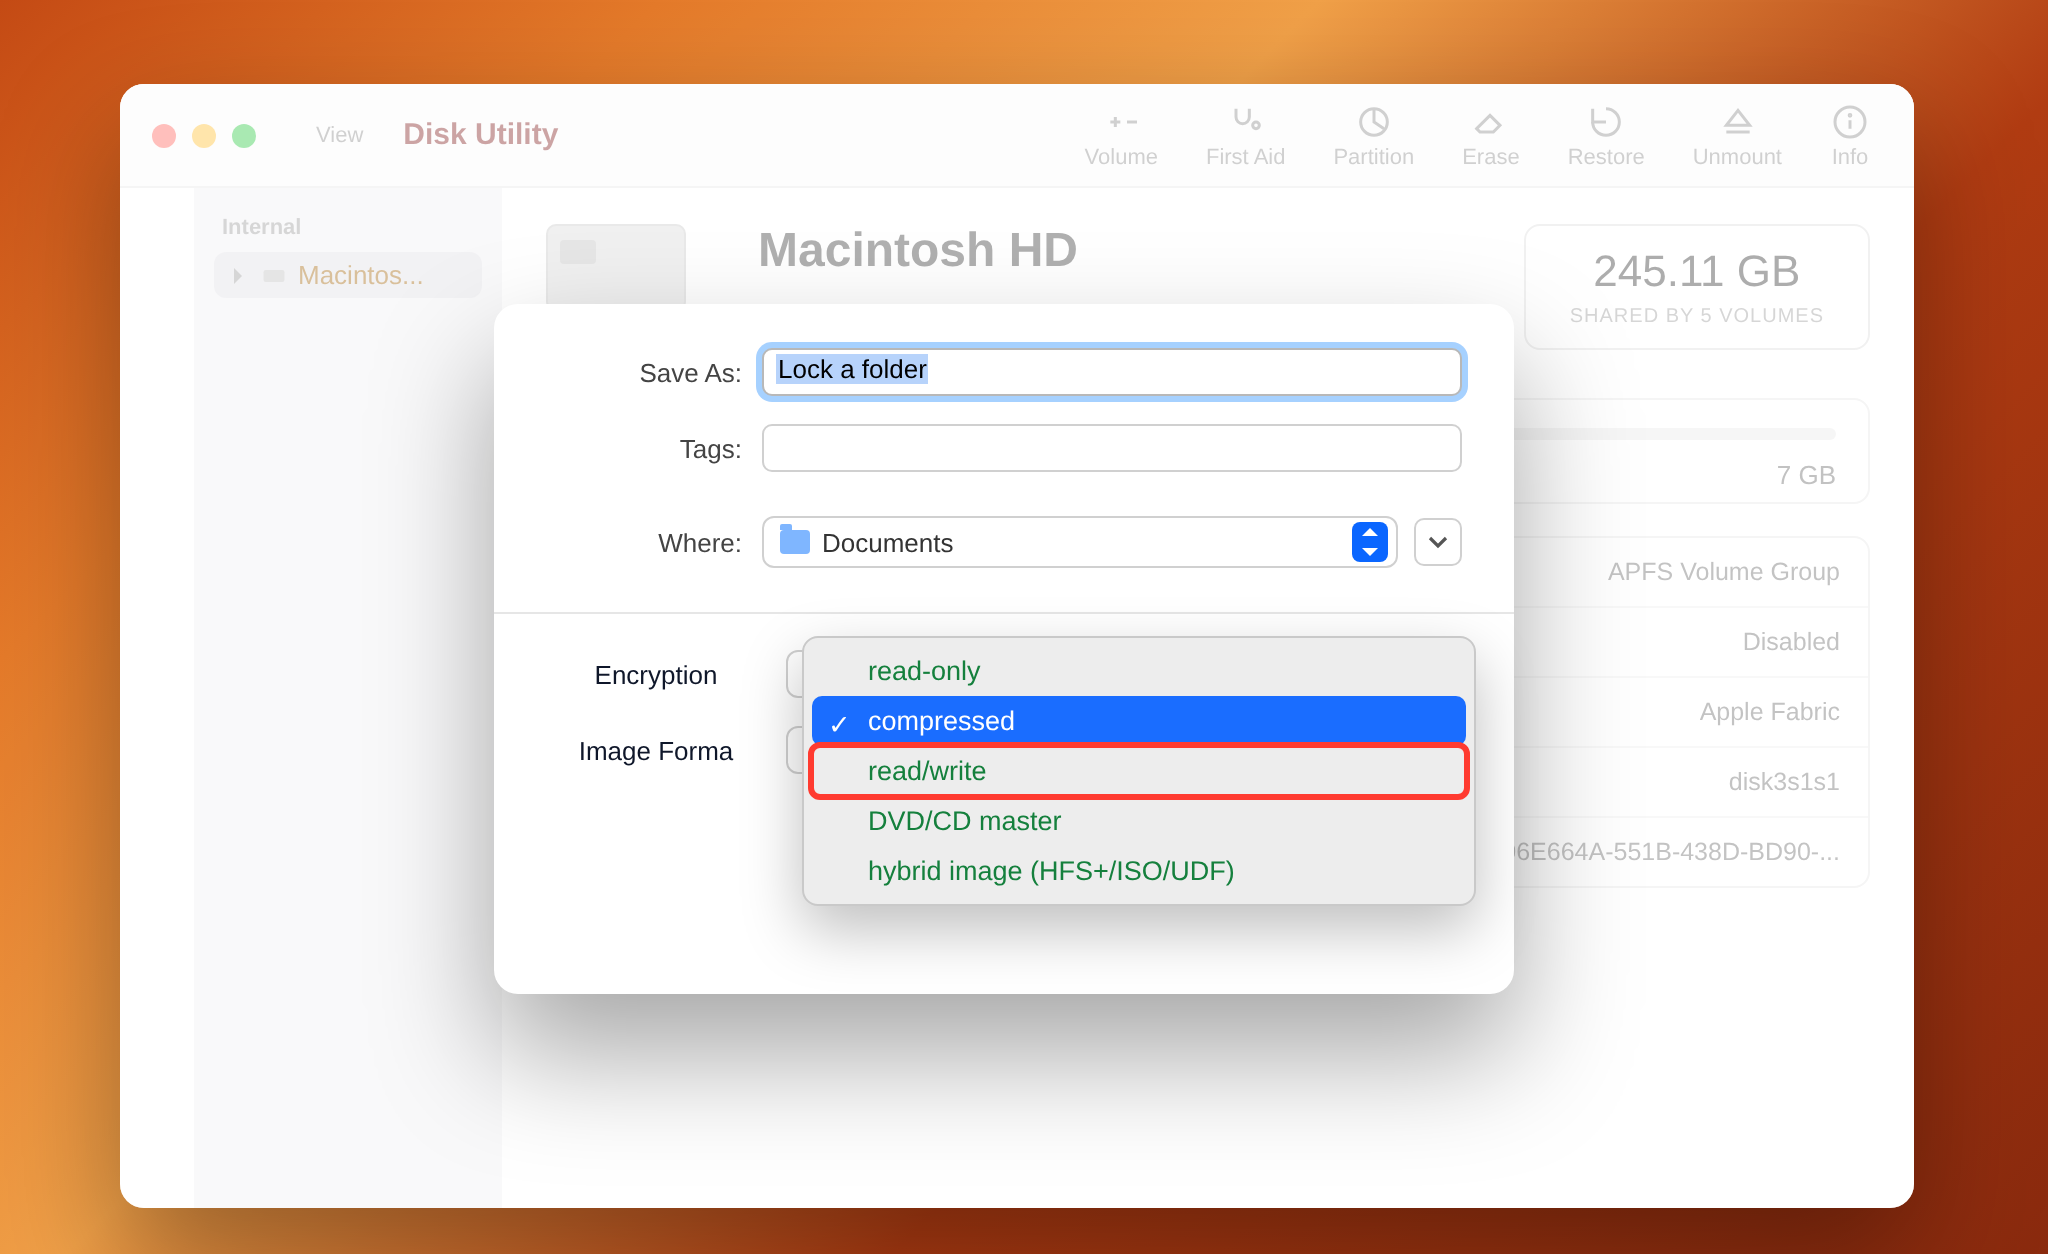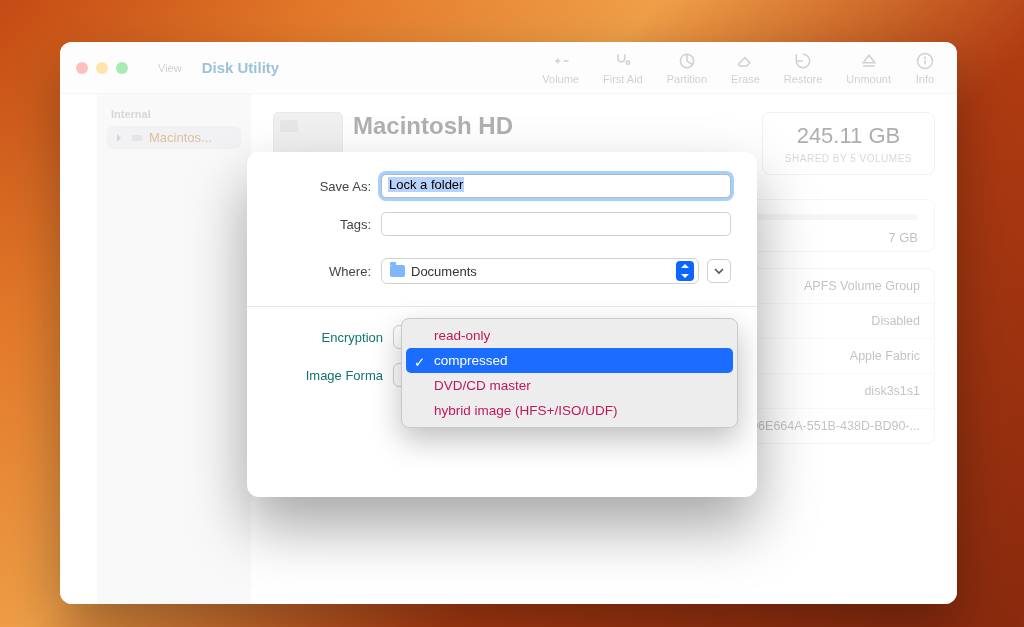--- a/index.html
+++ b/index.html
@@ -15,29 +15,29 @@
   }
   .dimmer { position:absolute; inset:0; background:rgba(255,255,255,.6); z-index:5; pointer-events:none; }
   
   .titlebar { height:52px; display:flex; align-items:center; border-bottom:1px solid #e6e6e6; background:#fafafa; }
   .traffic { display:flex; gap:8px; padding:0 16px; }
   .dot { width:12px; height:12px; border-radius:50%; }
   .dot.close{background:#ff5f57;} .dot.min{background:#ffbd2e;} .dot.max{background:#28c940;}
   .tb-item { display:flex; flex-direction:column; align-items:center; color:#8a8a8a; font-size:11px; gap:2px; padding:0 12px;}
   .tb-item svg { width:20px; height:20px; }
   .tb-icon-only { padding:0 12px; color:#8a8a8a; display:flex; align-items:center; flex-direction:row; gap:2px; font-size:11px;}
-  .app-title { font-size:15px; font-weight:600; color:#0369a1; margin-left:8px; margin-right:auto; }
+  .app-title { font-size:15px; font-weight:600; color:#7f1d1d; margin-left:8px; margin-right:auto; }
   
   .win-body { flex:1; display:flex; min-height:0;padding-left:37px; }
   .sidebar { width:154px; background:#f1f0f3; padding:12px 10px; font-size:12px; color:#7a7a7a;}
   .sb-head { font-size:11px; font-weight:600; color:#9a9a9a; margin:2px 4px 6px; }
   .sb-item { display:flex; align-items:center; gap:6px; padding:4px 6px; border-radius:6px; background:#dfdfe4; color:#a16207; font-size:13px;}
   .sb-item svg{width:12px;height:12px;color:#9a9a9a;}
   .main { flex:1; padding:18px 22px; overflow:hidden; color:#3a3a3a; }
-  .vol-head { display:flex; align-items:flex-start; gap:10px; }
+  .vol-head { display:flex; align-items:flex-start; gap:36px; }
   .drive-glyph { width:70px; height:44px; background:#d9d9d9; border:1px solid #c7c7c7; border-radius:5px; position:relative;}
   .drive-glyph:before{content:"";position:absolute;left:6px;top:7px;width:18px;height:12px;background:#c1c1c1;border-radius:2px;}
   .vol-name { font-size:24px; font-weight:700; }
   .cap-box { margin-left:auto; border:1px solid #dcdcdc; border-radius:8px; padding:10px 22px; text-align:center;}
   .cap-val { font-size:22px; font-weight:400; color:#333;text-align:center;}
   .cap-sub { font-size:10px; color:#9a9a9a; letter-spacing:.5px; margin-top:4px;}
   .sub-line { font-size:12px; color:#8a8a8a; margin-top:4px;}
   .usage-box { margin-top:24px; border:1px solid #e5e5e5; border-radius:8px; padding:14px 16px 0; }
   .usage-bar { height:6px; background:#e9e9e9; border-radius:3px; overflow:hidden; margin-bottom:10px;}
   .usage-bar > div{height:100%;background:#2f6fe0;width:16%;}
@@ -70,30 +70,30 @@
     background:#fff;
   }
   .where-select .folder-ic{width:15px;height:12px;background:#7fb6ff;border-radius:2px;margin-right:6px;position:relative;}
   .where-select .folder-ic:before{content:"";position:absolute;top:-3px;left:0;width:6px;height:3px;background:#7fb6ff;border-radius:1px 1px 0 0;}
   .stepper { margin-left:auto; width:18px; height:20px; background:#0a66ff; border-radius:4px; display:flex; flex-direction:column; }
   .stepper div{flex:1;display:flex;align-items:center;justify-content:center;}
   .stepper svg{width:8px;height:6px;color:#fff;}
   .expand-btn { width:24px;height:24px;margin-left:8px;border:1px solid #d0d0d0;border-radius:5px;display:flex;align-items:center;justify-content:center;}
   .sheet-divider{height:1px;background:#e6e6e6;margin:18px 0 14px;}
   .dd-row{display:flex;align-items:center;padding:4px 26px;}
-  .dd-label{width:120px;text-align:right;font-size:13px;color:#0f766e;padding-right:10px;}
+  .dd-label{width:120px;text-align:center;font-size:13px;color:#0f172a;padding-right:10px;}
   .dd-shell{flex:1;height:24px;border:1px solid #d0d0d0;border-radius:6px;background:#fff;position:relative;}
   .dd-shell .end{position:absolute;right:2px;top:2px;width:18px;height:20px;background:#0a66ff;border-radius:4px;}
   
   .dd-popup {
     position:absolute; left:401px; top:318px; width:337px; z-index:30;
     background:#ededed; border:1px solid #c9c9c9; border-radius:8px;
     box-shadow:0 12px 30px rgba(0,0,0,.25); padding:4px;
   }
-  .dd-opt { position:relative; font-size:13.5px; color:#be185d; padding:5px 10px 5px 28px; border-radius:5px;}
+  .dd-opt { position:relative; font-size:13.5px; color:#15803d; padding:5px 10px 5px 28px; border-radius:5px;}
   .dd-opt.sel { background:#1a6dff; color:#fff; }
   .dd-opt .check{position:absolute;left:8px;top:6px;color:#fff;}
   .dd-opt.hilite { outline:3px solid #ff3b30; outline-offset:-1px; border-radius:4px;}
   
   .gb-val{font-size:13px;color:#666;}
   
   .tb-right { margin-left:auto; display:flex; align-items:center; gap:0; padding-right:10px;}
 </style>
 </head>
 <body>
@@ -313,15 +313,16 @@
       </div>
   </div>
 </div>
 
 <div class="dd-popup">
   <div class="dd-opt"><span>read-only</span></div>
   <div class="dd-opt sel">
     <span class="check">✓</span>
     <span>compressed</span>
   </div>
+  <div class="dd-opt hilite"><span>read/write</span></div>
   <div class="dd-opt"><span>DVD/CD master</span></div>
   <div class="dd-opt"><span>hybrid image (HFS+/ISO/UDF)</span></div>
 </div>
 
 </body></html>

